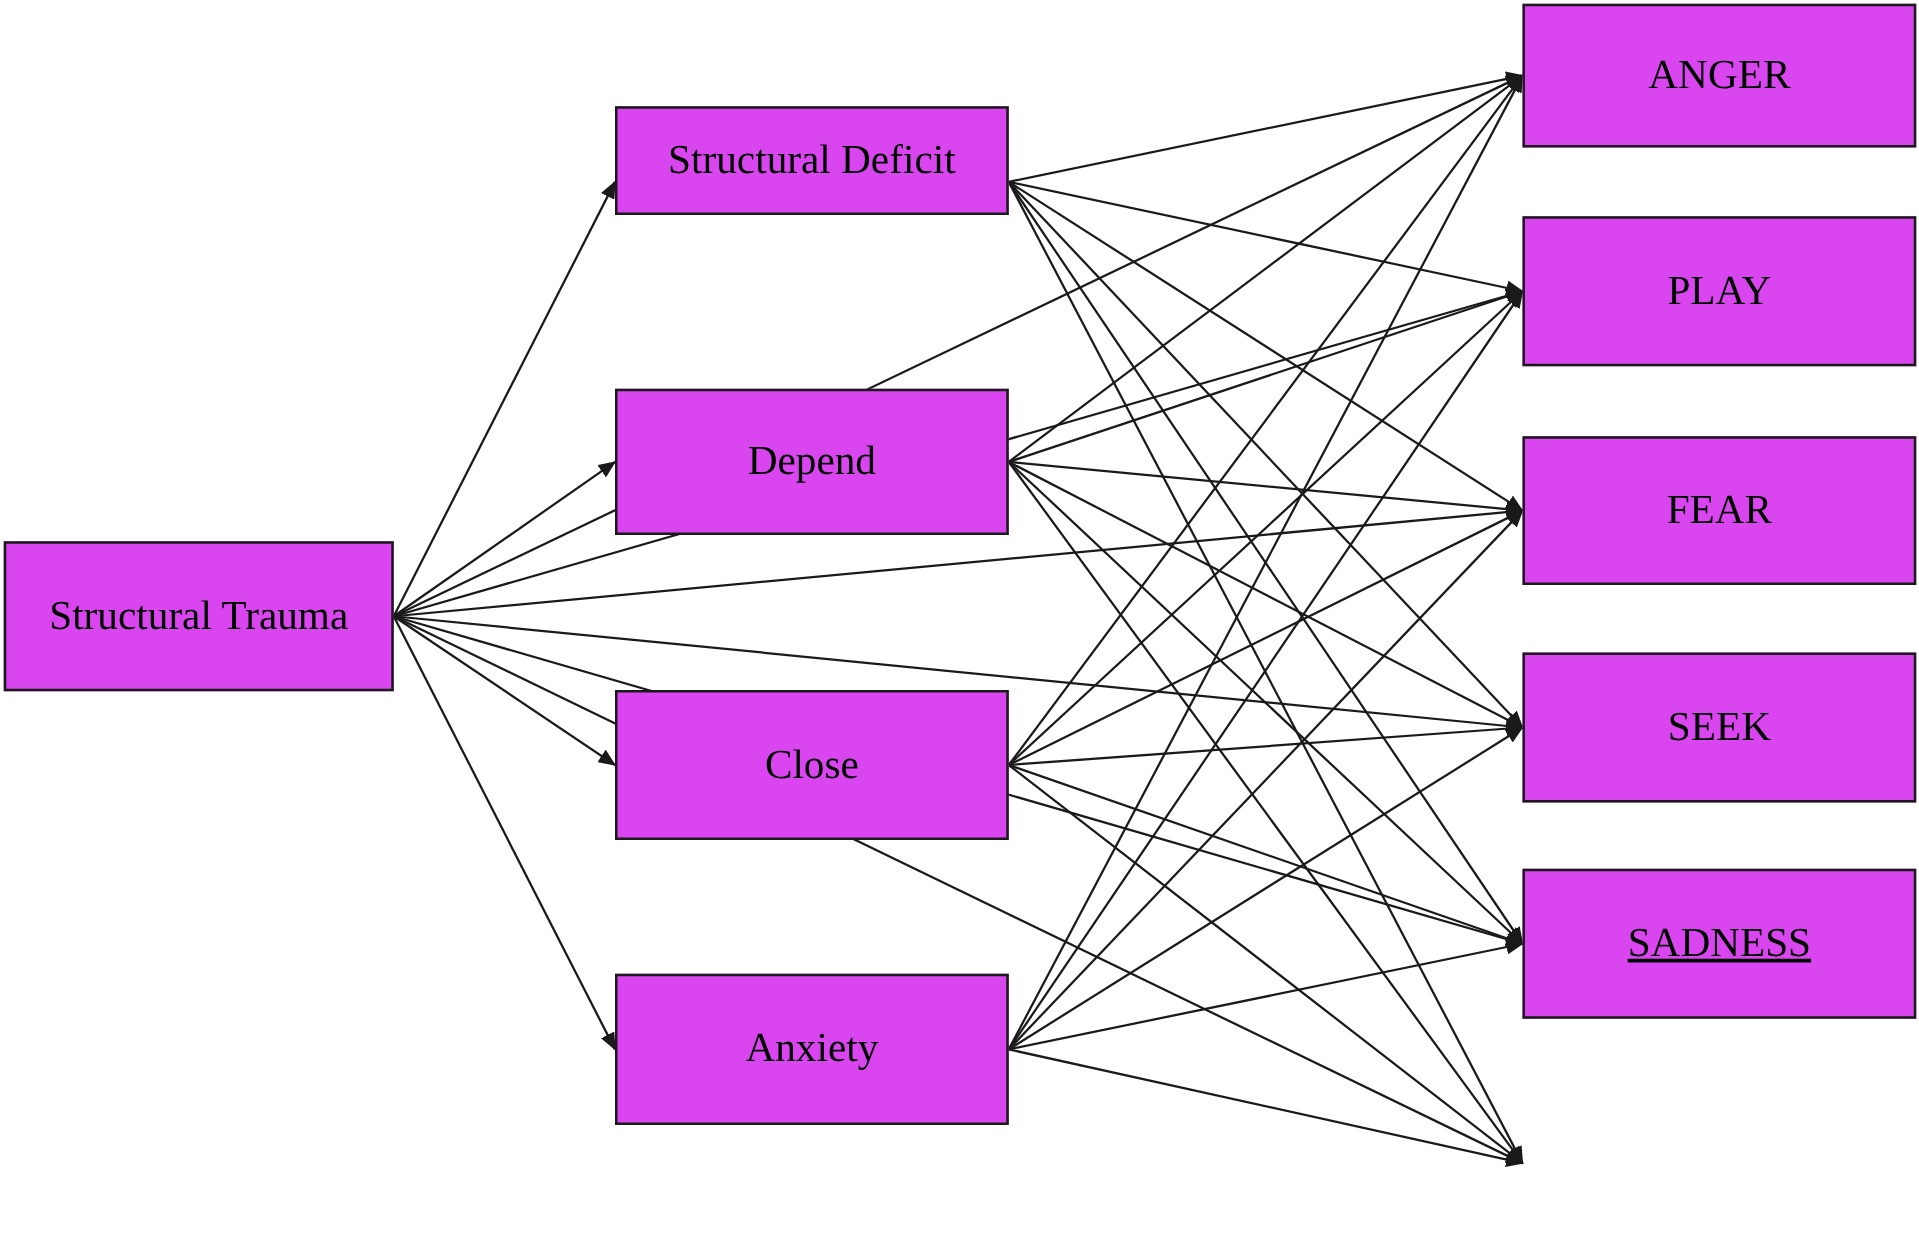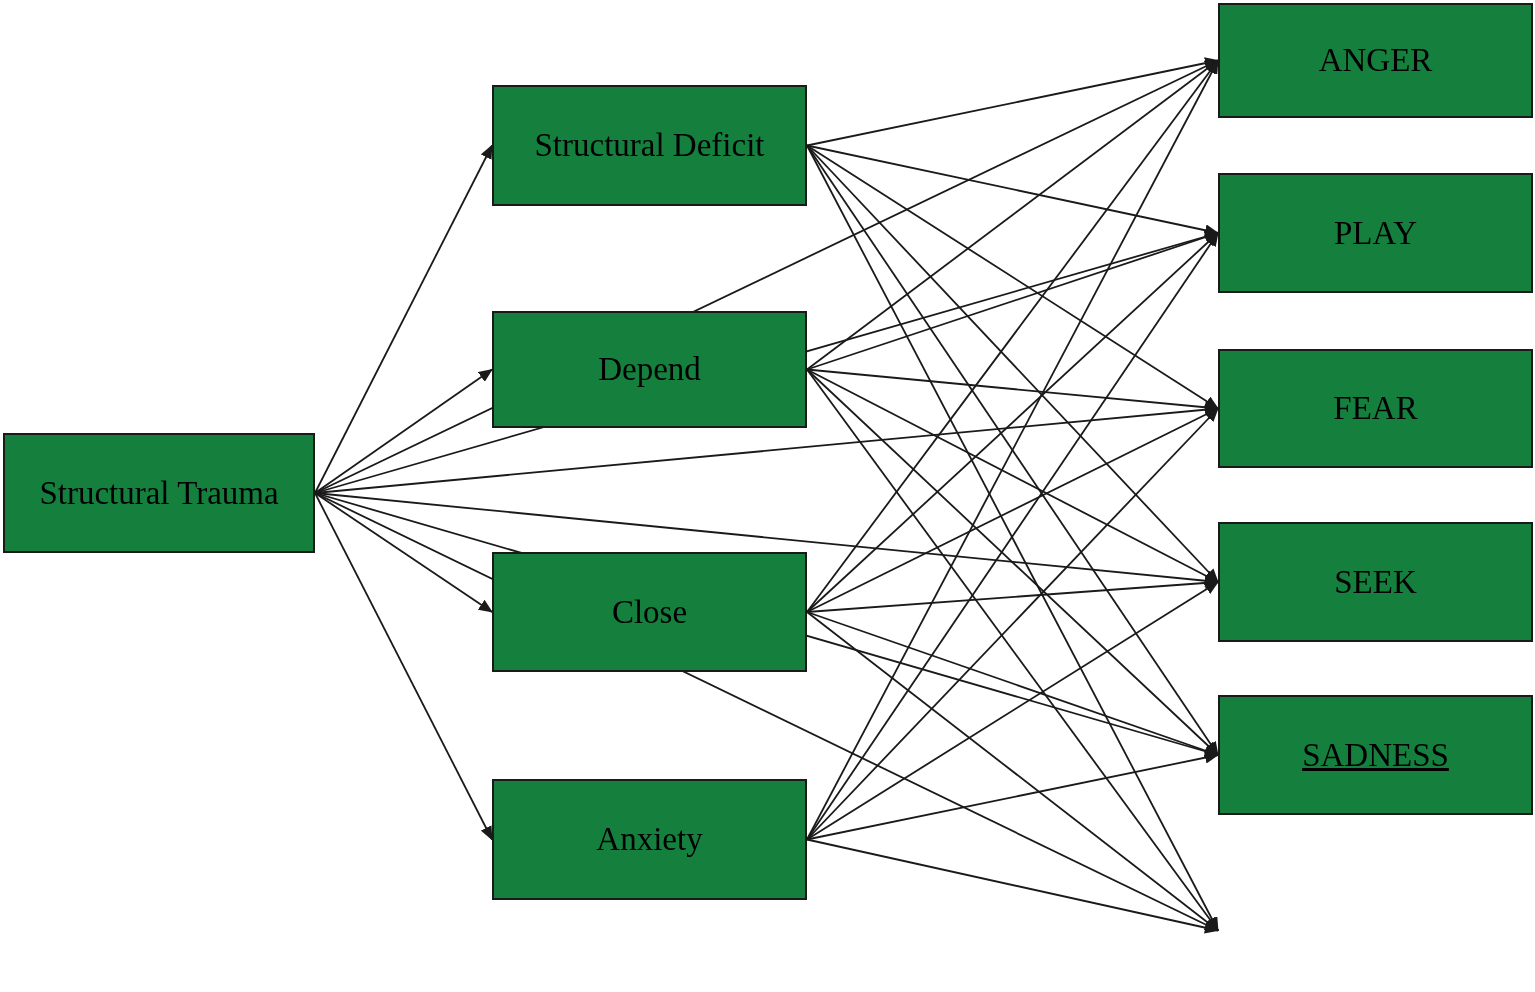--- a/index.html
+++ b/index.html
@@ -18,21 +18,21 @@
   #edge-layer {
     position: absolute;
     left: 0;
     top: 0;
     width: 1535px;
     height: 992px;
   }
   .node {
     position: absolute;
     box-sizing: border-box;
-    background: #15803d;
+    background: #d946ef;
     border: 2.6px solid #1a1a1a;
     display: flex;
     align-items: center;
     justify-content: center;
     color: #000000;
     font-size: 33px;
     line-height: 1.1;
     white-space: nowrap;
     text-align: center;
   }
@@ -78,21 +78,21 @@
       <line x1="807" y1="839.5" x2="1218" y2="60.5" stroke="#1a1a1a" stroke-width="1.8" marker-end="url(#arrowhead)"></line>
       <line x1="807" y1="839.5" x2="1218" y2="233" stroke="#1a1a1a" stroke-width="1.8" marker-end="url(#arrowhead)"></line>
       <line x1="807" y1="839.5" x2="1218" y2="408.5" stroke="#1a1a1a" stroke-width="1.8" marker-end="url(#arrowhead)"></line>
       <line x1="807" y1="839.5" x2="1218" y2="582" stroke="#1a1a1a" stroke-width="1.8" marker-end="url(#arrowhead)"></line>
       <line x1="807" y1="839.5" x2="1218" y2="755" stroke="#1a1a1a" stroke-width="1.8" marker-end="url(#arrowhead)"></line>
       <line x1="807" y1="839.5" x2="1218" y2="930.5" stroke="#1a1a1a" stroke-width="1.8" marker-end="url(#arrowhead)"></line>
     </svg>
     <div class="node" style="left: 3px; top: 433px; width: 312px; height: 120px;">
       <span>Structural Trauma</span>
     </div>
-    <div class="node" style="left: 492px; top: 85px; width: 315px; height: 121px;">
+    <div class="node" style="left: 492px; top: 85px; width: 315px; height: 87px;">
       <span>Structural Deficit</span>
     </div>
     <div class="node" style="left: 492px; top: 311px; width: 315px; height: 117px; font-family: Liberation Serif, serif;">
       <span>Depend</span>
     </div>
     <div class="node" style="left: 492px; top: 779px; width: 315px; height: 121px;">
       <span>Anxiety</span>
     </div>
     <div class="node" style="left: 492px; top: 552px; width: 315px; height: 120px;">
       <span>Close</span>

